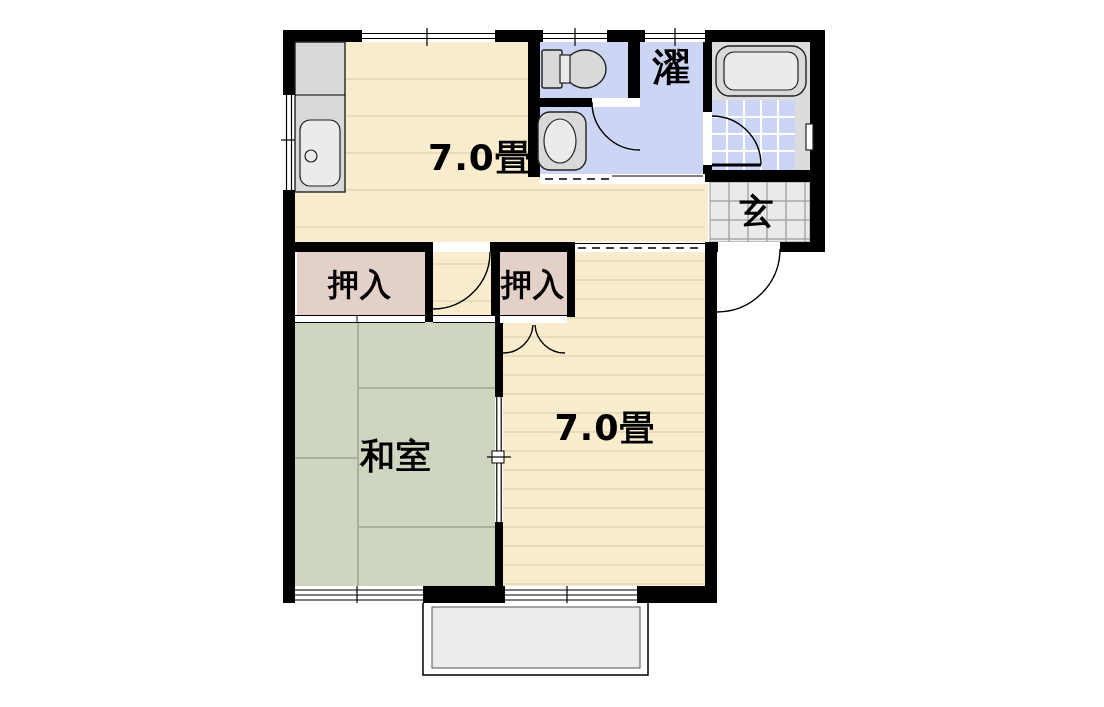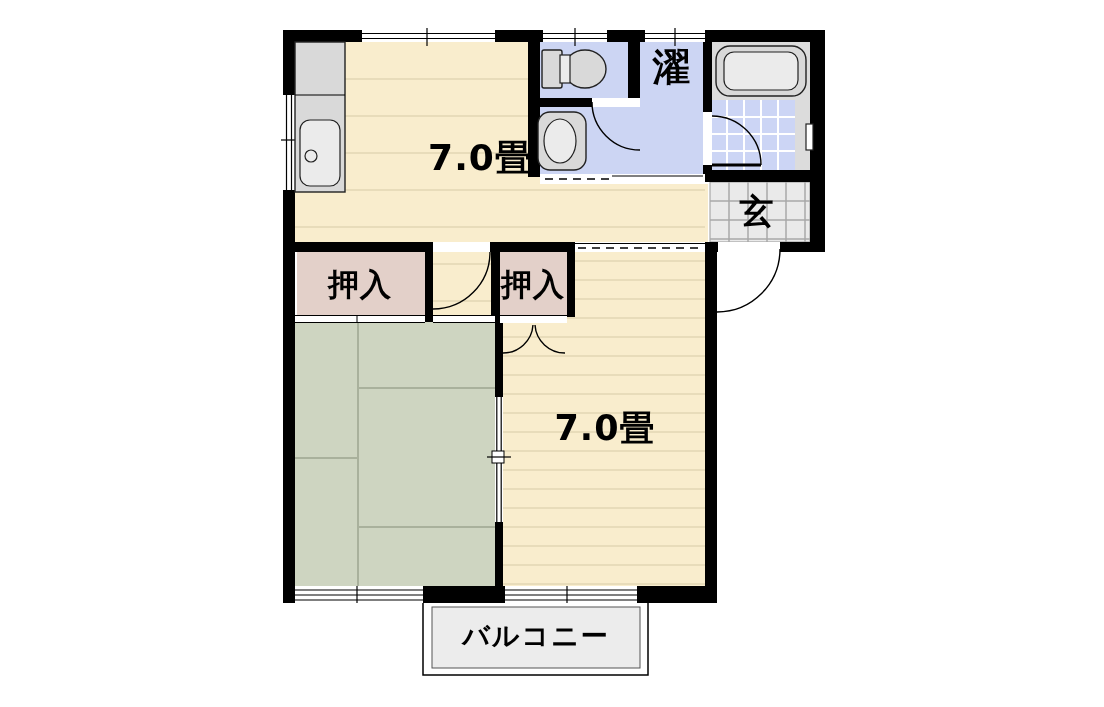--- a/index.html
+++ b/index.html
@@ -259,18 +259,18 @@
     </g>
   </g>
 </svg>
 
   <div class="label" style="left:480px;top:158px;font-size:36px;">7.0畳</div>
   <div class="label" style="left:672px;top:67px;font-size:38px;">濯</div>
   <div class="label" style="left:757px;top:212px;font-size:34px;">玄</div>
   <div class="label" style="left:360px;top:285px;font-size:31px;">押入</div>
   <div class="label" style="left:533px;top:285px;font-size:31px;">押入</div>
   <div class="label" style="left:396px;top:456px;font-size:35px;">
+    <div>和室</div>
   </div>
   <div class="label" style="left:605px;top:428px;font-size:35px;">
     <div>7.0畳</div>
   </div>
-  <div class="label" style="left:536px;top:636px;font-size:27px;letter-spacing:2px;">バルコニー</div>
 </div>
 
 </body></html>

